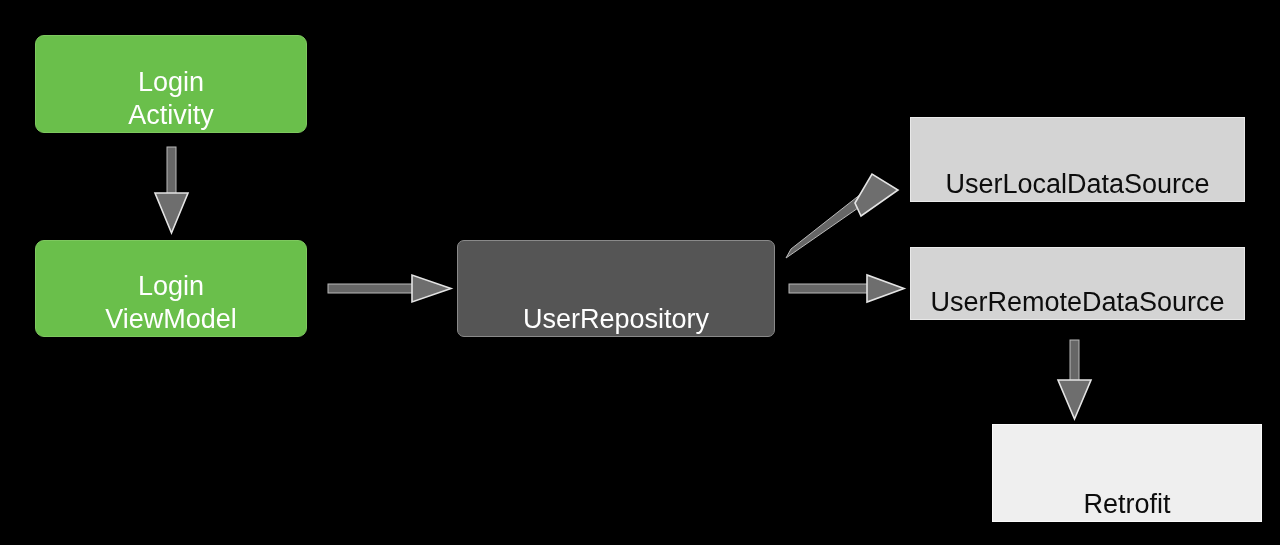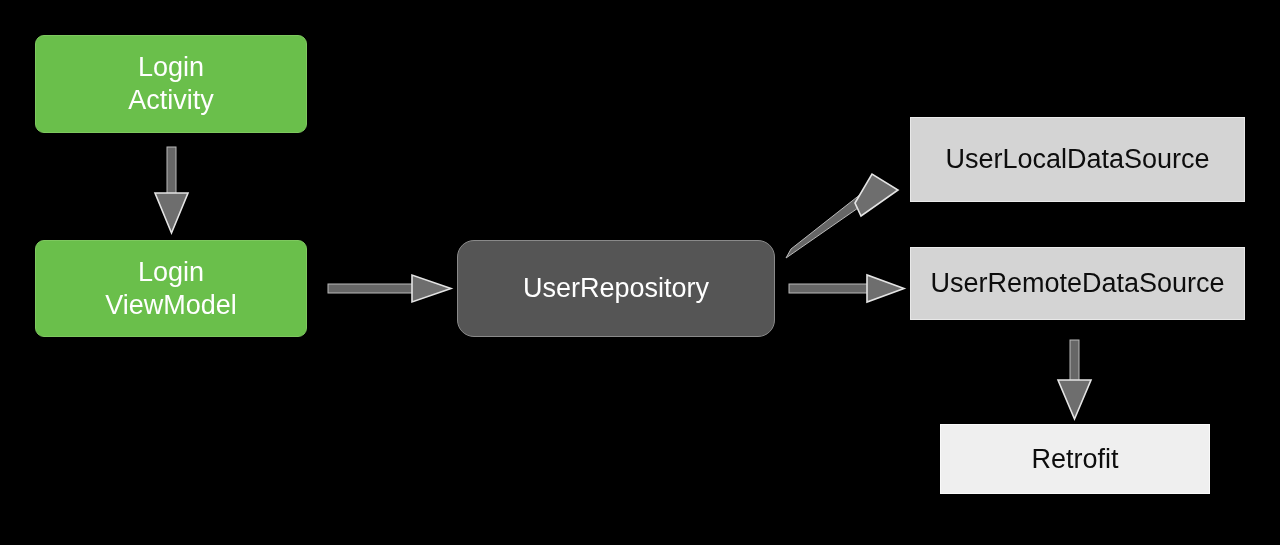--- a/index.html
+++ b/index.html
@@ -11,40 +11,40 @@
     position: relative;
     width: 1280px;
     height: 545px;
     background: #000000;
     overflow: hidden;
     font-family: "Liberation Sans", sans-serif;
   }
   .node {
     position: absolute;
     display: flex;
-    align-items: center;
+    align-items: flex-end;
     justify-content: center;
     text-align: center;
     box-sizing: border-box;
     line-height: 1.22;
     white-space: pre-line;
   }
   
   .node--green {
     background: #6ABF4B;
     border: 1px solid #7ec85f;
     border-radius: 9px;
     color: #ffffff;
     font-size: 27px;
   }
   
   .node--dark {
     background: #555555;
     border: 1px solid #8a8a8a;
-    border-radius: 17px;
+    border-radius: 7px;
     color: #ffffff;
     font-size: 27px;
   }
   
   .node--gray {
     background: #d4d4d4;
     border: 1px solid #e9e9e9;
     border-radius: 0;
     color: #0d0d0d;
     font-size: 27px;
@@ -123,17 +123,17 @@
   </div>
 
   <div class="node node--gray" style="left:910px; top:117px; width:335px; height:85px;">
     <span>UserLocalDataSource</span>
   </div>
 
   <div class="node node--gray" style="left:910px; top:247px; width:335px; height:73px;">
     <span>UserRemoteDataSource</span>
   </div>
 
-  <div class="node node--light" style="left:940px; top:424px; width:270px; height:70px;">
+  <div class="node node--light" style="left:992px; top:424px; width:270px; height:98px;">
     <span>Retrofit</span>
   </div>
 
 </div>
 
 </body></html>

